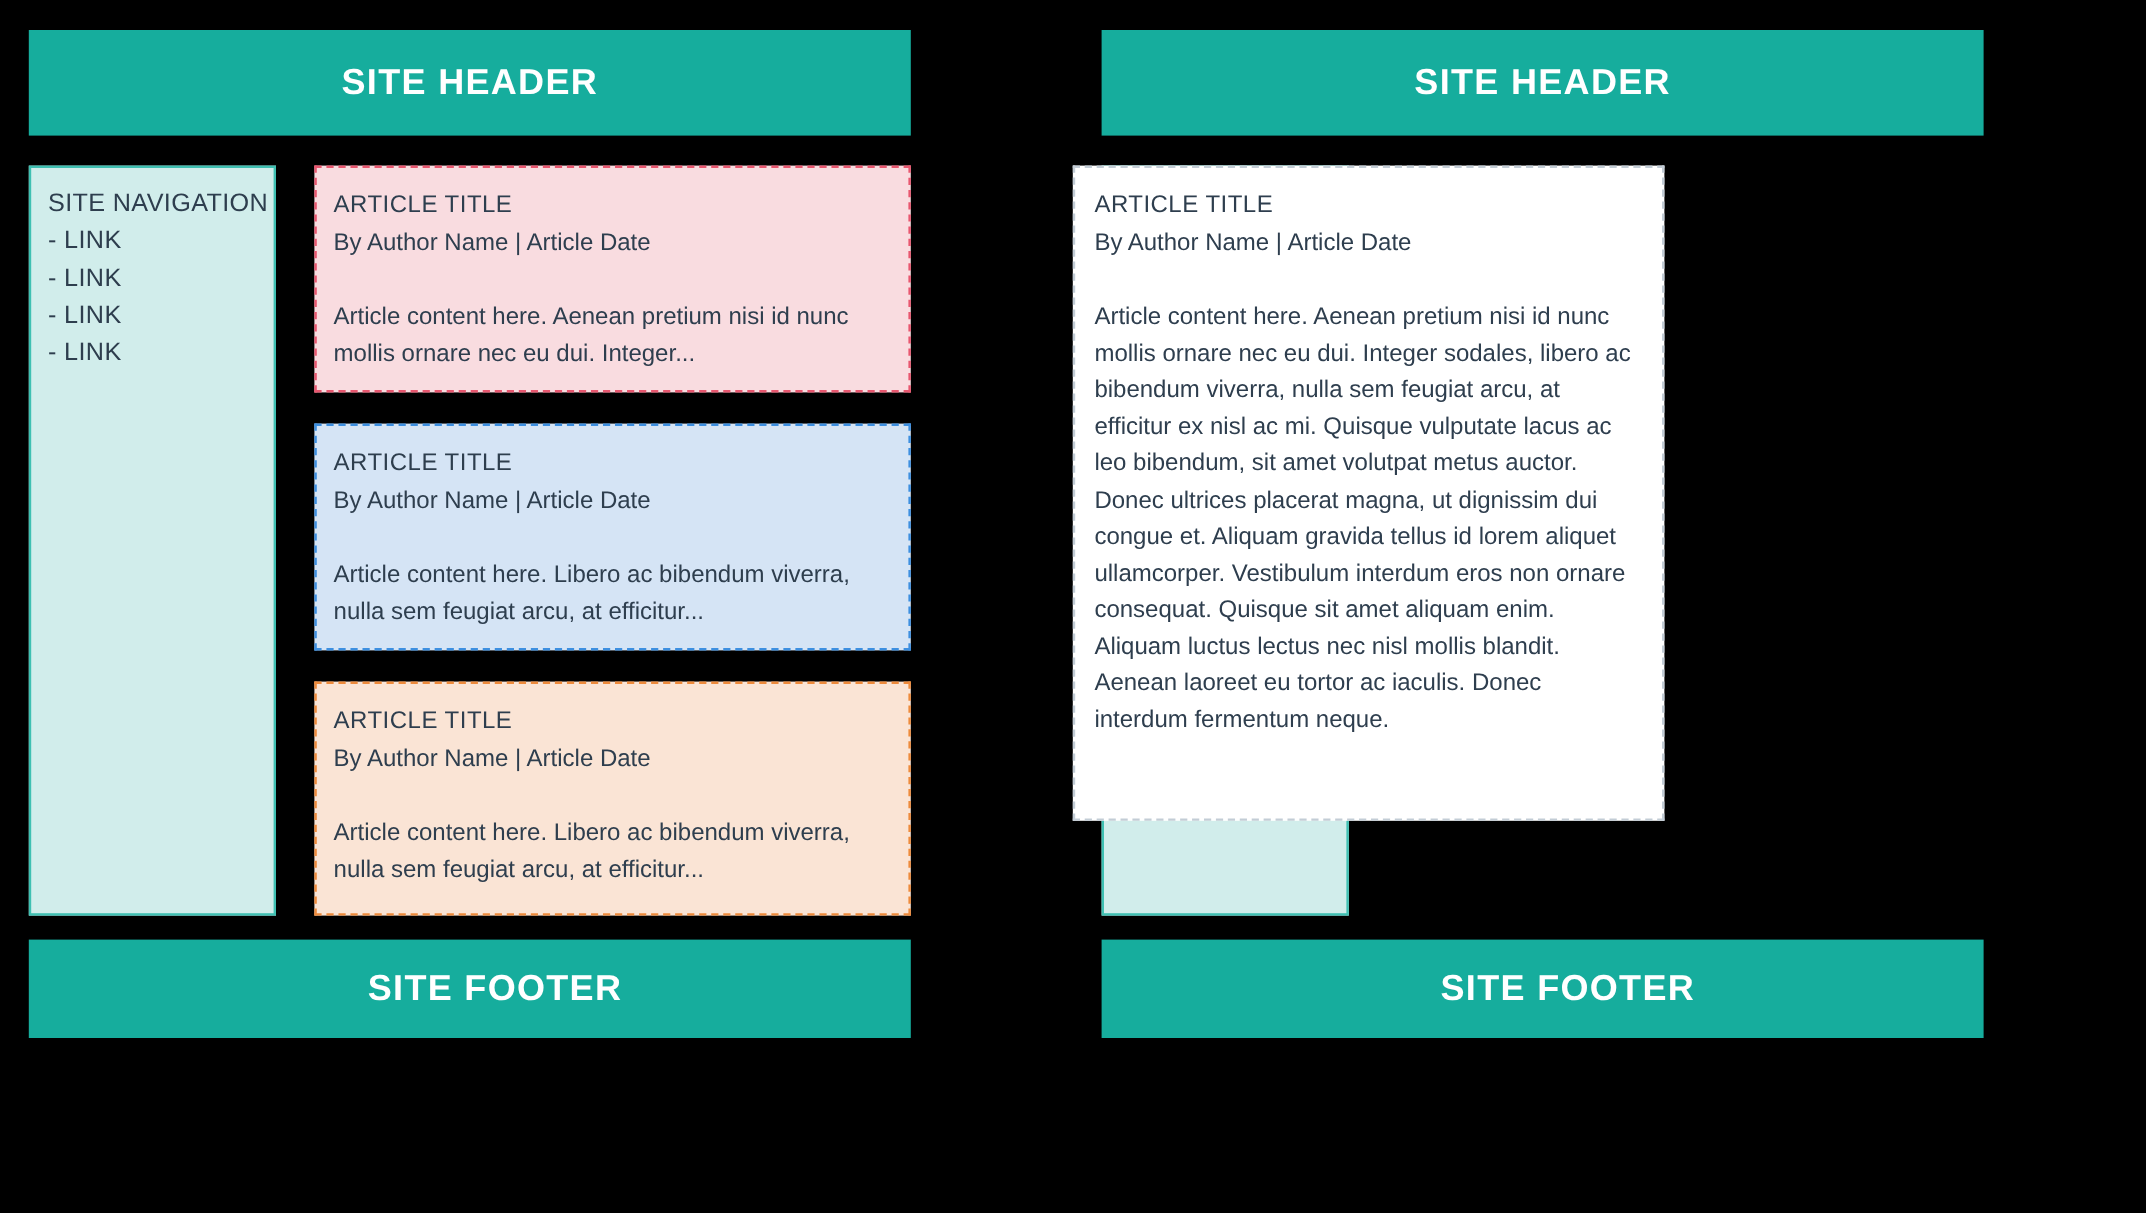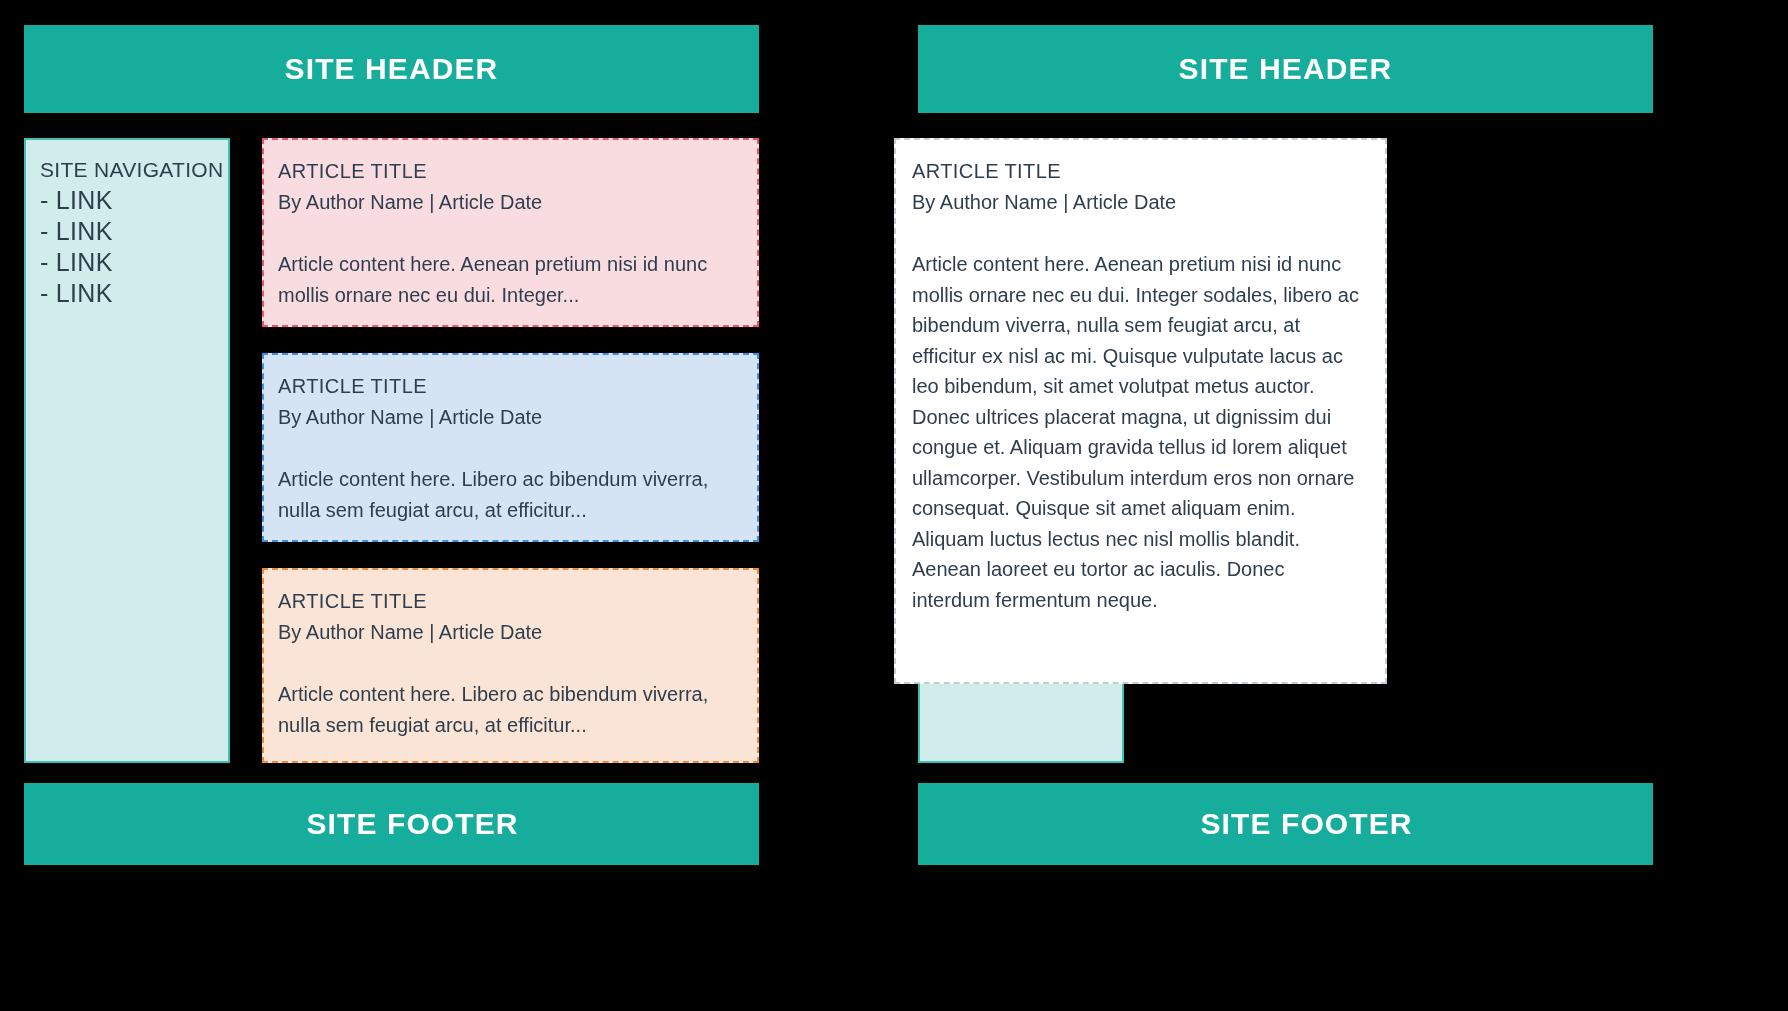--- a/index.html
+++ b/index.html
@@ -63,21 +63,21 @@
     border: 2px solid #3fc0b2;
     padding: 14px 6px 0 14px;
   }
   .nav-heading {
     font-size: 21px;
     line-height: 31px;
     letter-spacing: 0.3px;
     white-space: nowrap;
   }
   .nav-link {
-    font-size: 25px;
+    font-size: 21px;
     line-height: 31px;
     letter-spacing: 0.3px;
     white-space: nowrap;
   }
 
   
   .card {
     position: absolute;
     left: 262px;
     width: 497px;

